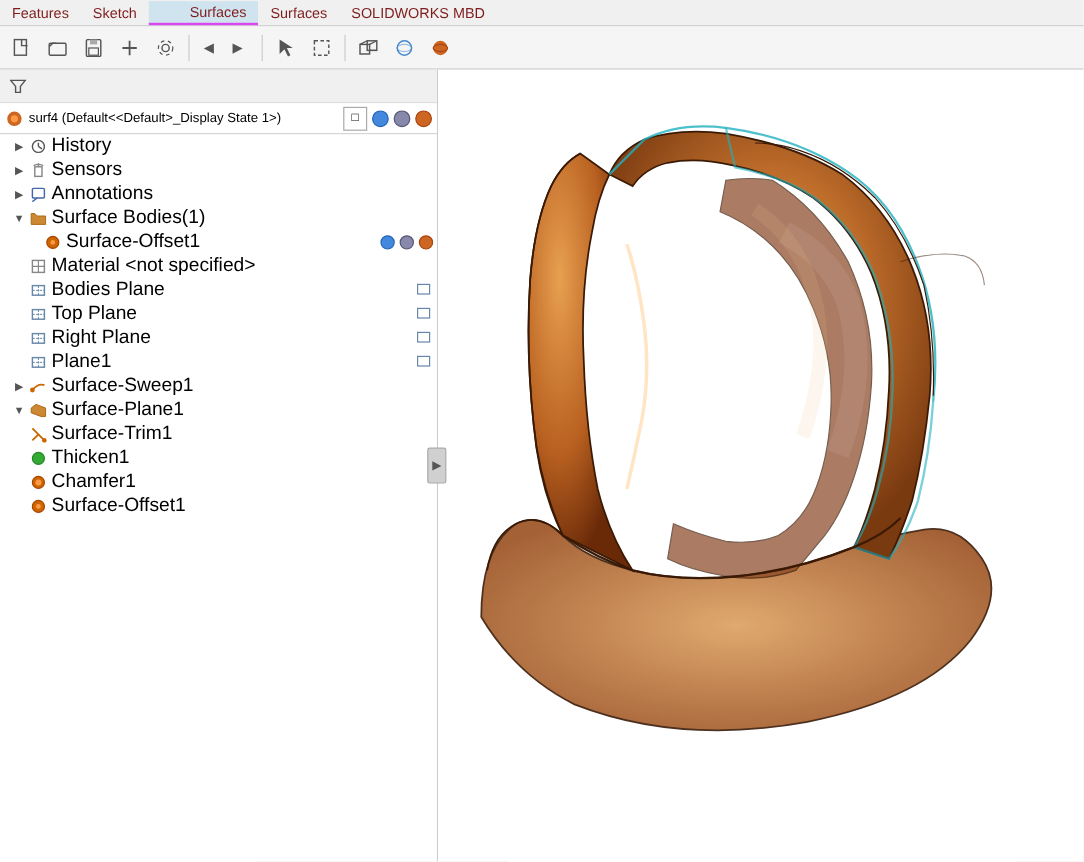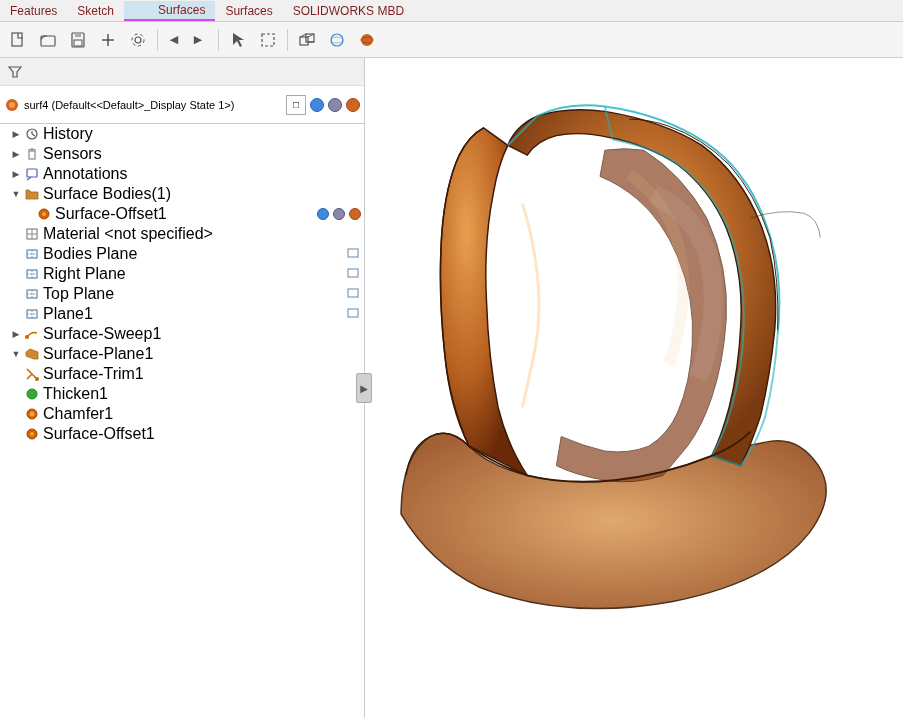--- a/index.html
+++ b/index.html
@@ -22,21 +22,21 @@
 
     
     .left-panel { width: 365px; background: #f5f5f5; border-right: 1px solid #ccc; display: flex; flex-direction: column; position: relative; flex-shrink: 0; }
     .tree-header-btn { width: 20px; height: 20px; border: 1px solid #aaa; background: #fff; cursor: pointer; display: flex; align-items: center; justify-content: center; font-size: 10px; }
 
     
     .panel-toolbar { background: #f0f0f0; border-bottom: 1px solid #ddd; padding: 2px 4px; display: flex; align-items: center; gap: 3px; height: 28px; }
     .panel-btn { width: 22px; height: 22px; background: transparent; border: 1px solid transparent; border-radius: 2px; cursor: pointer; display: flex; align-items: center; justify-content: center; font-size: 11px; }
 
     
-    .feature-manager { background: #fff; border-bottom: 1px solid #ccc; padding: 3px 4px; display: flex; align-items: center; gap: 4px; height: 38px; }
+    .feature-manager { background: #fff; border-bottom: 1px solid #ccc; padding: 3px 4px; display: flex; align-items: center; gap: 4px; height: 26px; }
     .feature-manager-title { font-size: 11px; color: #000; flex: 1; white-space: nowrap; overflow: hidden; text-overflow: ellipsis; }
 
     
     .tree { flex: 1; overflow-y: auto; overflow-x: hidden; background: #fff; }
     .tree-item { display: flex; align-items: center; padding: 1px 2px; cursor: pointer; user-select: none; height: 20px; }
     .tree-item.last-selected { background: #99d1ff; border: 1px solid #0078d7; }
     .tree-indent { display: inline-block; }
     .tree-expand { width: 12px; height: 12px; display: inline-flex; align-items: center; justify-content: center; font-size: 9px; color: #555; margin-right: 2px; flex-shrink: 0; }
     .tree-icon { width: 16px; height: 16px; display: inline-flex; align-items: center; justify-content: center; margin-right: 3px; flex-shrink: 0; font-size: 12px; }
     .tree-label { font-size: 16px; color: #000; white-space: nowrap; }
@@ -281,39 +281,39 @@
       <div class="tree-item">
         <div class="tree-indent" style="width:8px"></div>
         <div class="tree-expand" style="width:12px;"></div>
         <div class="tree-icon icon-plane">
           <svg width="14" height="14" viewBox="0 0 14 14">
               <rect x="2" y="3" width="10" height="8" fill="none" stroke="#6688aa" stroke-width="1.2"></rect>
               <line x1="7" y1="3" x2="7" y2="11" stroke="#6688aa" stroke-width="0.8" stroke-dasharray="2,1"></line>
               <line x1="2" y1="7" x2="12" y2="7" stroke="#6688aa" stroke-width="0.8" stroke-dasharray="2,1"></line>
             </svg>
         </div>
-        <span class="tree-label">Right Plane</span>
+        <span class="tree-label">Top Plane</span>
         <div class="tree-item-extra">
           <svg width="16" height="16" viewBox="0 0 16 16">
               <rect x="2" y="3" width="10" height="8" fill="none" stroke="#6688aa" stroke-width="1"></rect>
             </svg>
         </div>
       </div>
 
       <div class="tree-item">
         <div class="tree-indent" style="width:8px"></div>
         <div class="tree-expand" style="width:12px;"></div>
         <div class="tree-icon icon-plane">
           <svg width="14" height="14" viewBox="0 0 14 14">
               <rect x="2" y="3" width="10" height="8" fill="none" stroke="#6688aa" stroke-width="1.2"></rect>
               <line x1="7" y1="3" x2="7" y2="11" stroke="#6688aa" stroke-width="0.8" stroke-dasharray="2,1"></line>
               <line x1="2" y1="7" x2="12" y2="7" stroke="#6688aa" stroke-width="0.8" stroke-dasharray="2,1"></line>
             </svg>
         </div>
-        <span class="tree-label">Top Plane</span>
+        <span class="tree-label">Right Plane</span>
         <div class="tree-item-extra">
           <svg width="16" height="16" viewBox="0 0 16 16">
               <rect x="2" y="3" width="10" height="8" fill="none" stroke="#6688aa" stroke-width="1"></rect>
             </svg>
         </div>
       </div>
 
 
       <div class="tree-item">
         <div class="tree-indent" style="width:8px"></div>

